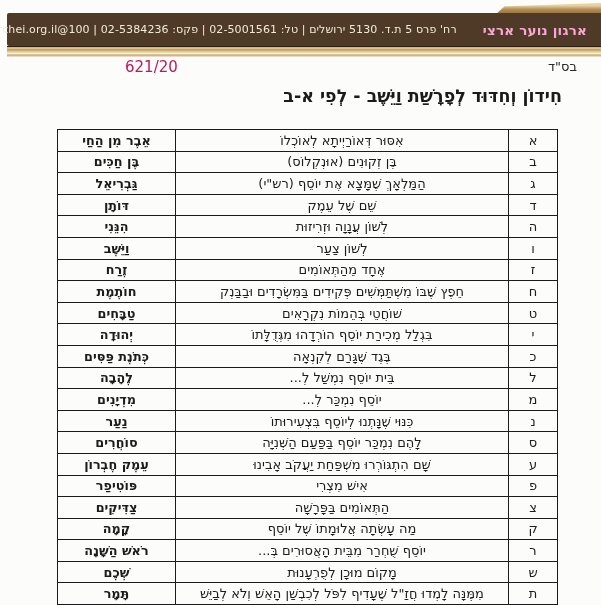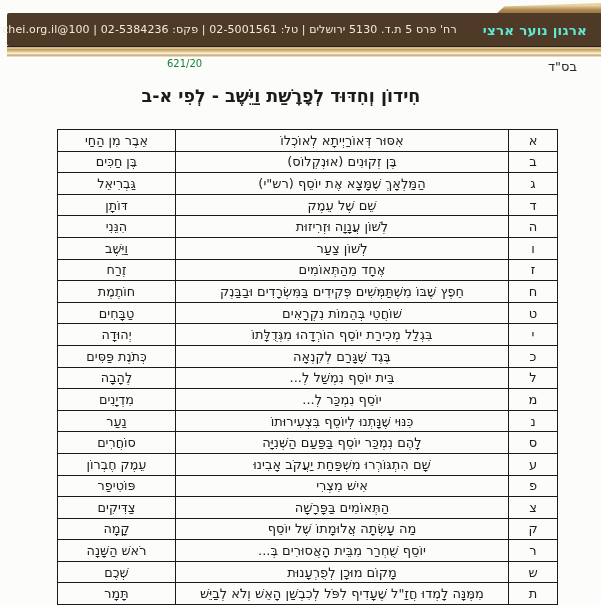--- a/index.html
+++ b/index.html
@@ -23,21 +23,21 @@
   .banner {
     position: absolute; top: 13px; left: 7px; right: 0; height: 33px;
     background: #4e3a27;
     border-radius: 2px 0 0 2px;
     display: flex; align-items: center;
     padding: 0 14px 0 10px;
     box-sizing: border-box;
     gap: 26px;
   }
   .org-name {
-    color: #5eead4; font-weight: 700; font-size: 13.5px; white-space: nowrap;
+    color: #f9a8d4; font-weight: 700; font-size: 13.5px; white-space: nowrap;
     letter-spacing: .2px;
   }
   .contact-line {
     color: #f2ebda; font-size: 11px; white-space: nowrap;
     letter-spacing: .1px;
   }
 
   
   .gold-strip {
     position: absolute; top: 46px; left: 7px; right: 0; height: 12px;
@@ -47,28 +47,27 @@
       #e3cd98 48%, #f8f1df 63%,
       #c7a56a 76%, #ffffff 96%);
   }
 
   .besd {
     position: absolute; top: 59px; right: 24px;
     font-size: 13px; color: #2a2a2a;
   }
   .issue-number {
     position: absolute; top: 58px; left: 125px;
-    font-size: 10px; color: #15803d;
+    font-size: 15px; color: #be185d;
     direction: ltr;
-    margin-left: 42px;
   }
 
   .page-title {
     position: absolute; top: 86px; left: 0; width: 562px;
-    text-align: center;
+    text-align: right;
     font-size: 17.5px; font-weight: 700;
     color: #1b1b1b;
   }
 
   
   .table-wrap {
     position: absolute; top: 129px; left: 57px; width: 491px;
   }
   table.quiz {
     width: 100%;
@@ -81,21 +80,21 @@
     height: 20.6px;
     padding: 0 3px;
     text-align: center;
     vertical-align: middle;
     line-height: 15px;
     overflow: hidden;
     white-space: nowrap;
   }
   td.letter-cell { width: 42px; font-size: 13px; }
   td.clue-cell   { width: 326px; font-size: 13px; }
-  td.answer-cell { width: 111px; font-weight: 400; font-size: 12.8px; }
+  td.answer-cell { width: 111px; font-weight: 700; font-size: 12.8px; }
 </style>
 </head>
 <body>
 
 <div class="page">
 
   <div class="ribbon-fold"></div>
 
   <div class="banner" dir="rtl">
     <span class="org-name">ארגון נוער ארצי</span>

